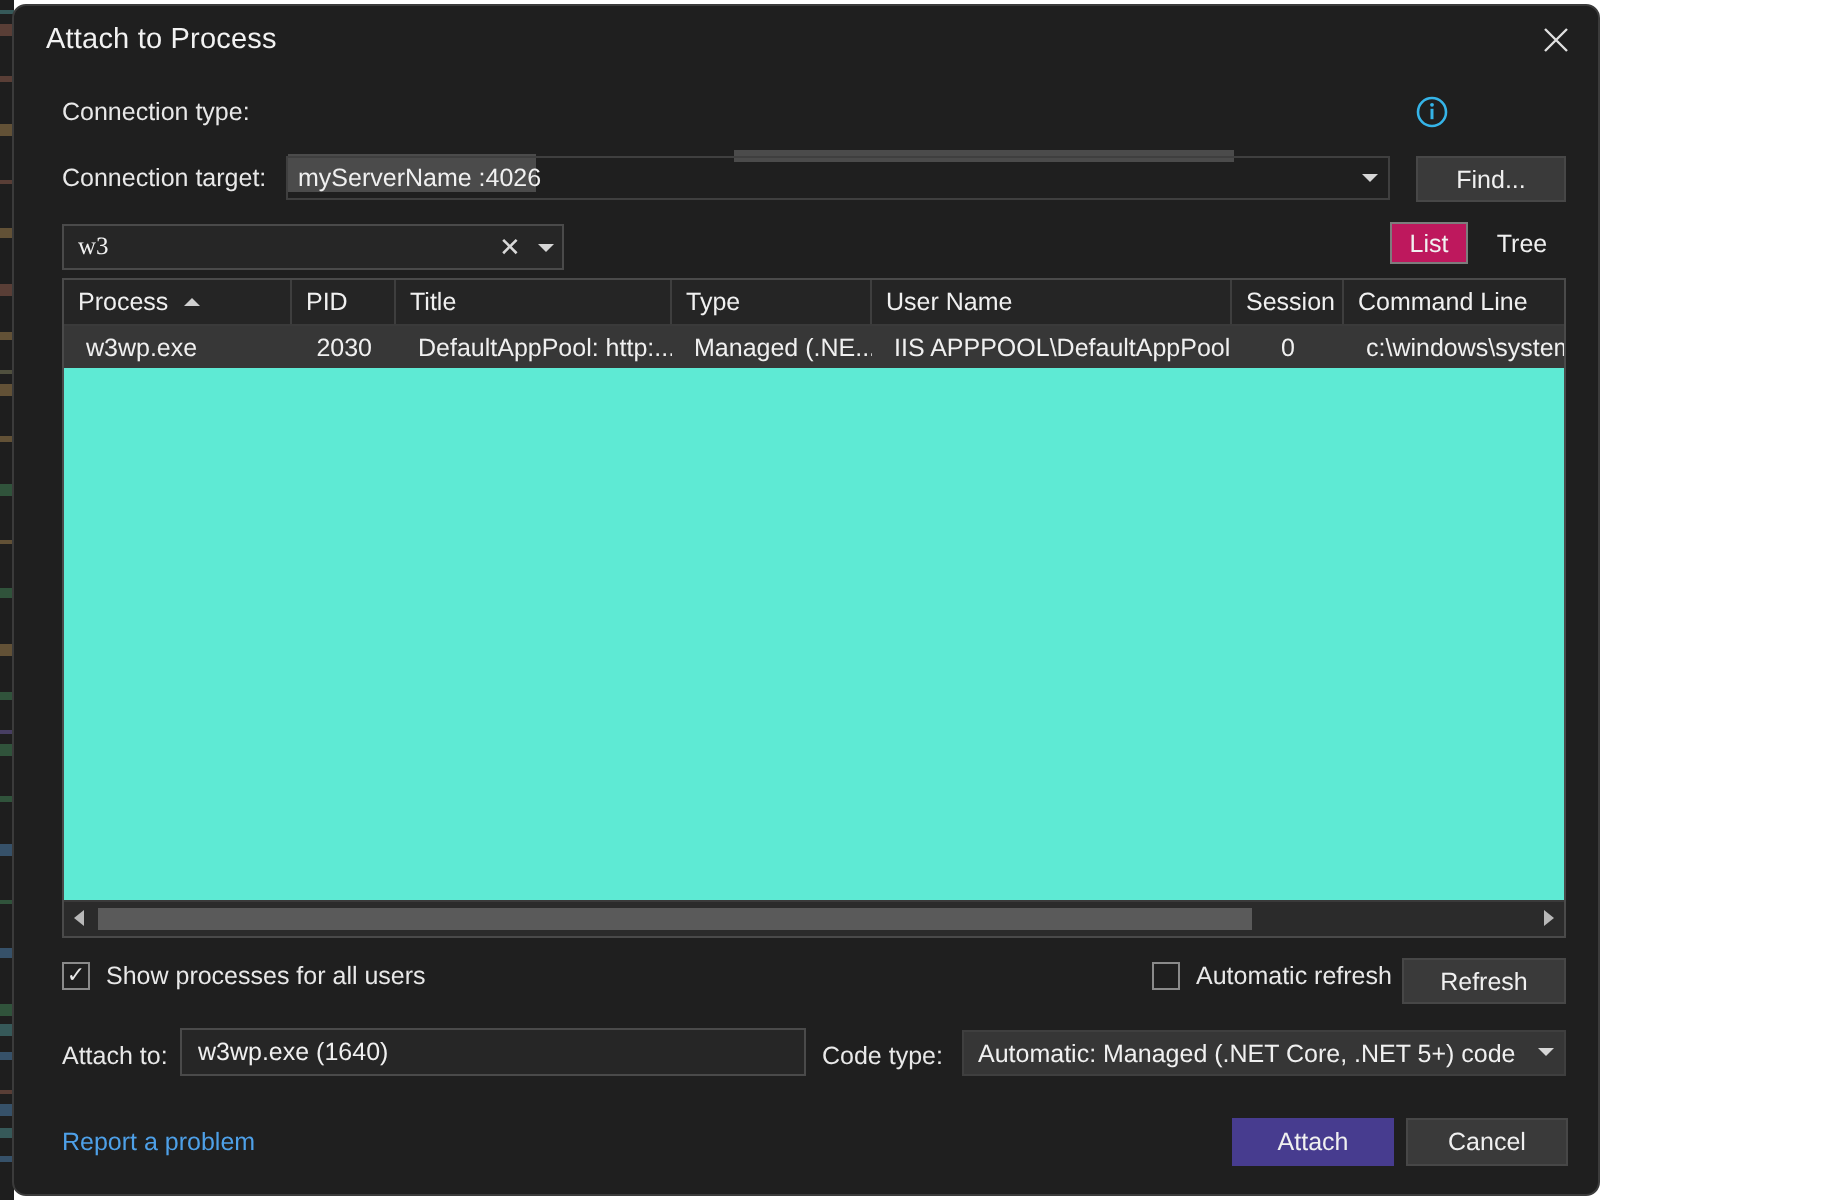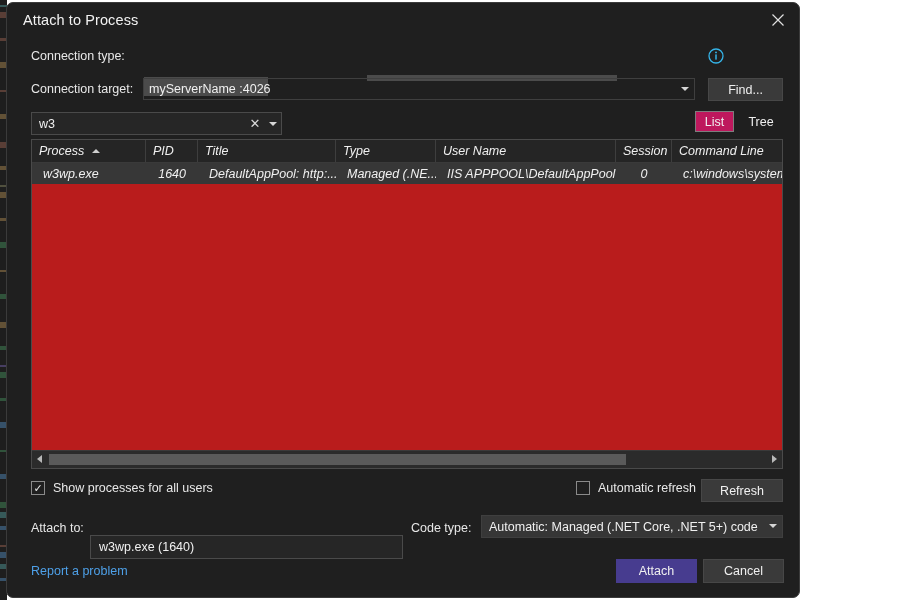--- a/index.html
+++ b/index.html
@@ -197,21 +197,21 @@
     box-sizing: border-box;
     display: flex;
     align-items: center;
   }
   #search-input {
     flex: 1;
     background: transparent;
     border: 0;
     outline: 0;
     color: #f0f0f0;
-    font-family: Liberation Sans, sans-serif;
+    font-family: Liberation Serif, serif;
     font-size: 12.5px;
     padding-left: 7px;
     min-width: 0;
   }
   #search-clear {
     width: 18px;
     text-align: center;
     color: #d8d8d8;
     font-size: 13px;
     line-height: 1;
@@ -227,23 +227,22 @@
 
   
   #table-frame {
     position: absolute;
     left: 24px;
     top: 136px;
     width: 752px;
     height: 330px;
     border: 1px solid #4a4a4a;
     box-sizing: border-box;
-    background: #b91c1c;
-    overflow: hidden;
-    font-style: italic;
+    background: #5eead4;
+    overflow: hidden;
   }
   #thead {
     position: absolute;
     left: 0; top: 0;
     height: 22px;
     width: 100%;
     background: #252525;
     border-bottom: 1px solid #3a3a3a;
   }
   .th {
@@ -371,21 +370,20 @@
     border: 1px solid #4a4a4a;
     box-sizing: border-box;
     height: 24px;
     display: flex;
     align-items: center;
     padding-left: 8px;
     font-size: 12.5px;
     color: #f0f0f0;
     white-space: nowrap;
     overflow: hidden;
-    margin-top: 21px;
   }
 
   
   #report-link {
     position: absolute;
     left: 24px;
     top: 561px;
     font-size: 12.5px;
     color: #4ea0e8;
     cursor: default;
@@ -504,21 +502,21 @@
       <div class="th" style="left:114px; width:52px;">PID</div>
       <div class="th" style="left:304px; width:100px;">Type</div>
       <div class="th" style="left:166px; width:138px;">Title</div>
       <div class="th" style="left:404px; width:180px;">User Name</div>
       <div class="th" style="left:584px; width:56px;">Session</div>
       <div class="th" style="left:640px; width:150px; border-right:0;">Command Line</div>
     </div>
 
     <div id="row0">
       <div class="td left" style="left:0px;   width:114px;">w3wp.exe</div>
-      <div class="td right" style="left:114px; width:52px;">1640</div>
+      <div class="td right" style="left:114px; width:52px;">2030</div>
       <div class="td left" style="left:166px; width:138px;">DefaultAppPool: http:...</div>
       <div class="td left" style="left:304px; width:100px;">Managed (.NE...</div>
       <div class="td left" style="left:404px; width:180px;">IIS APPPOOL\DefaultAppPool</div>
       <div class="td ctr" style="left:584px; width:56px;">0</div>
       <div class="td left" style="left:640px; width:150px;">c:\windows\system</div>
     </div>
 
     <div id="hscroll">
       <div class="track-btn" style="left:0px;">
           <span class="tri-left"></span>

